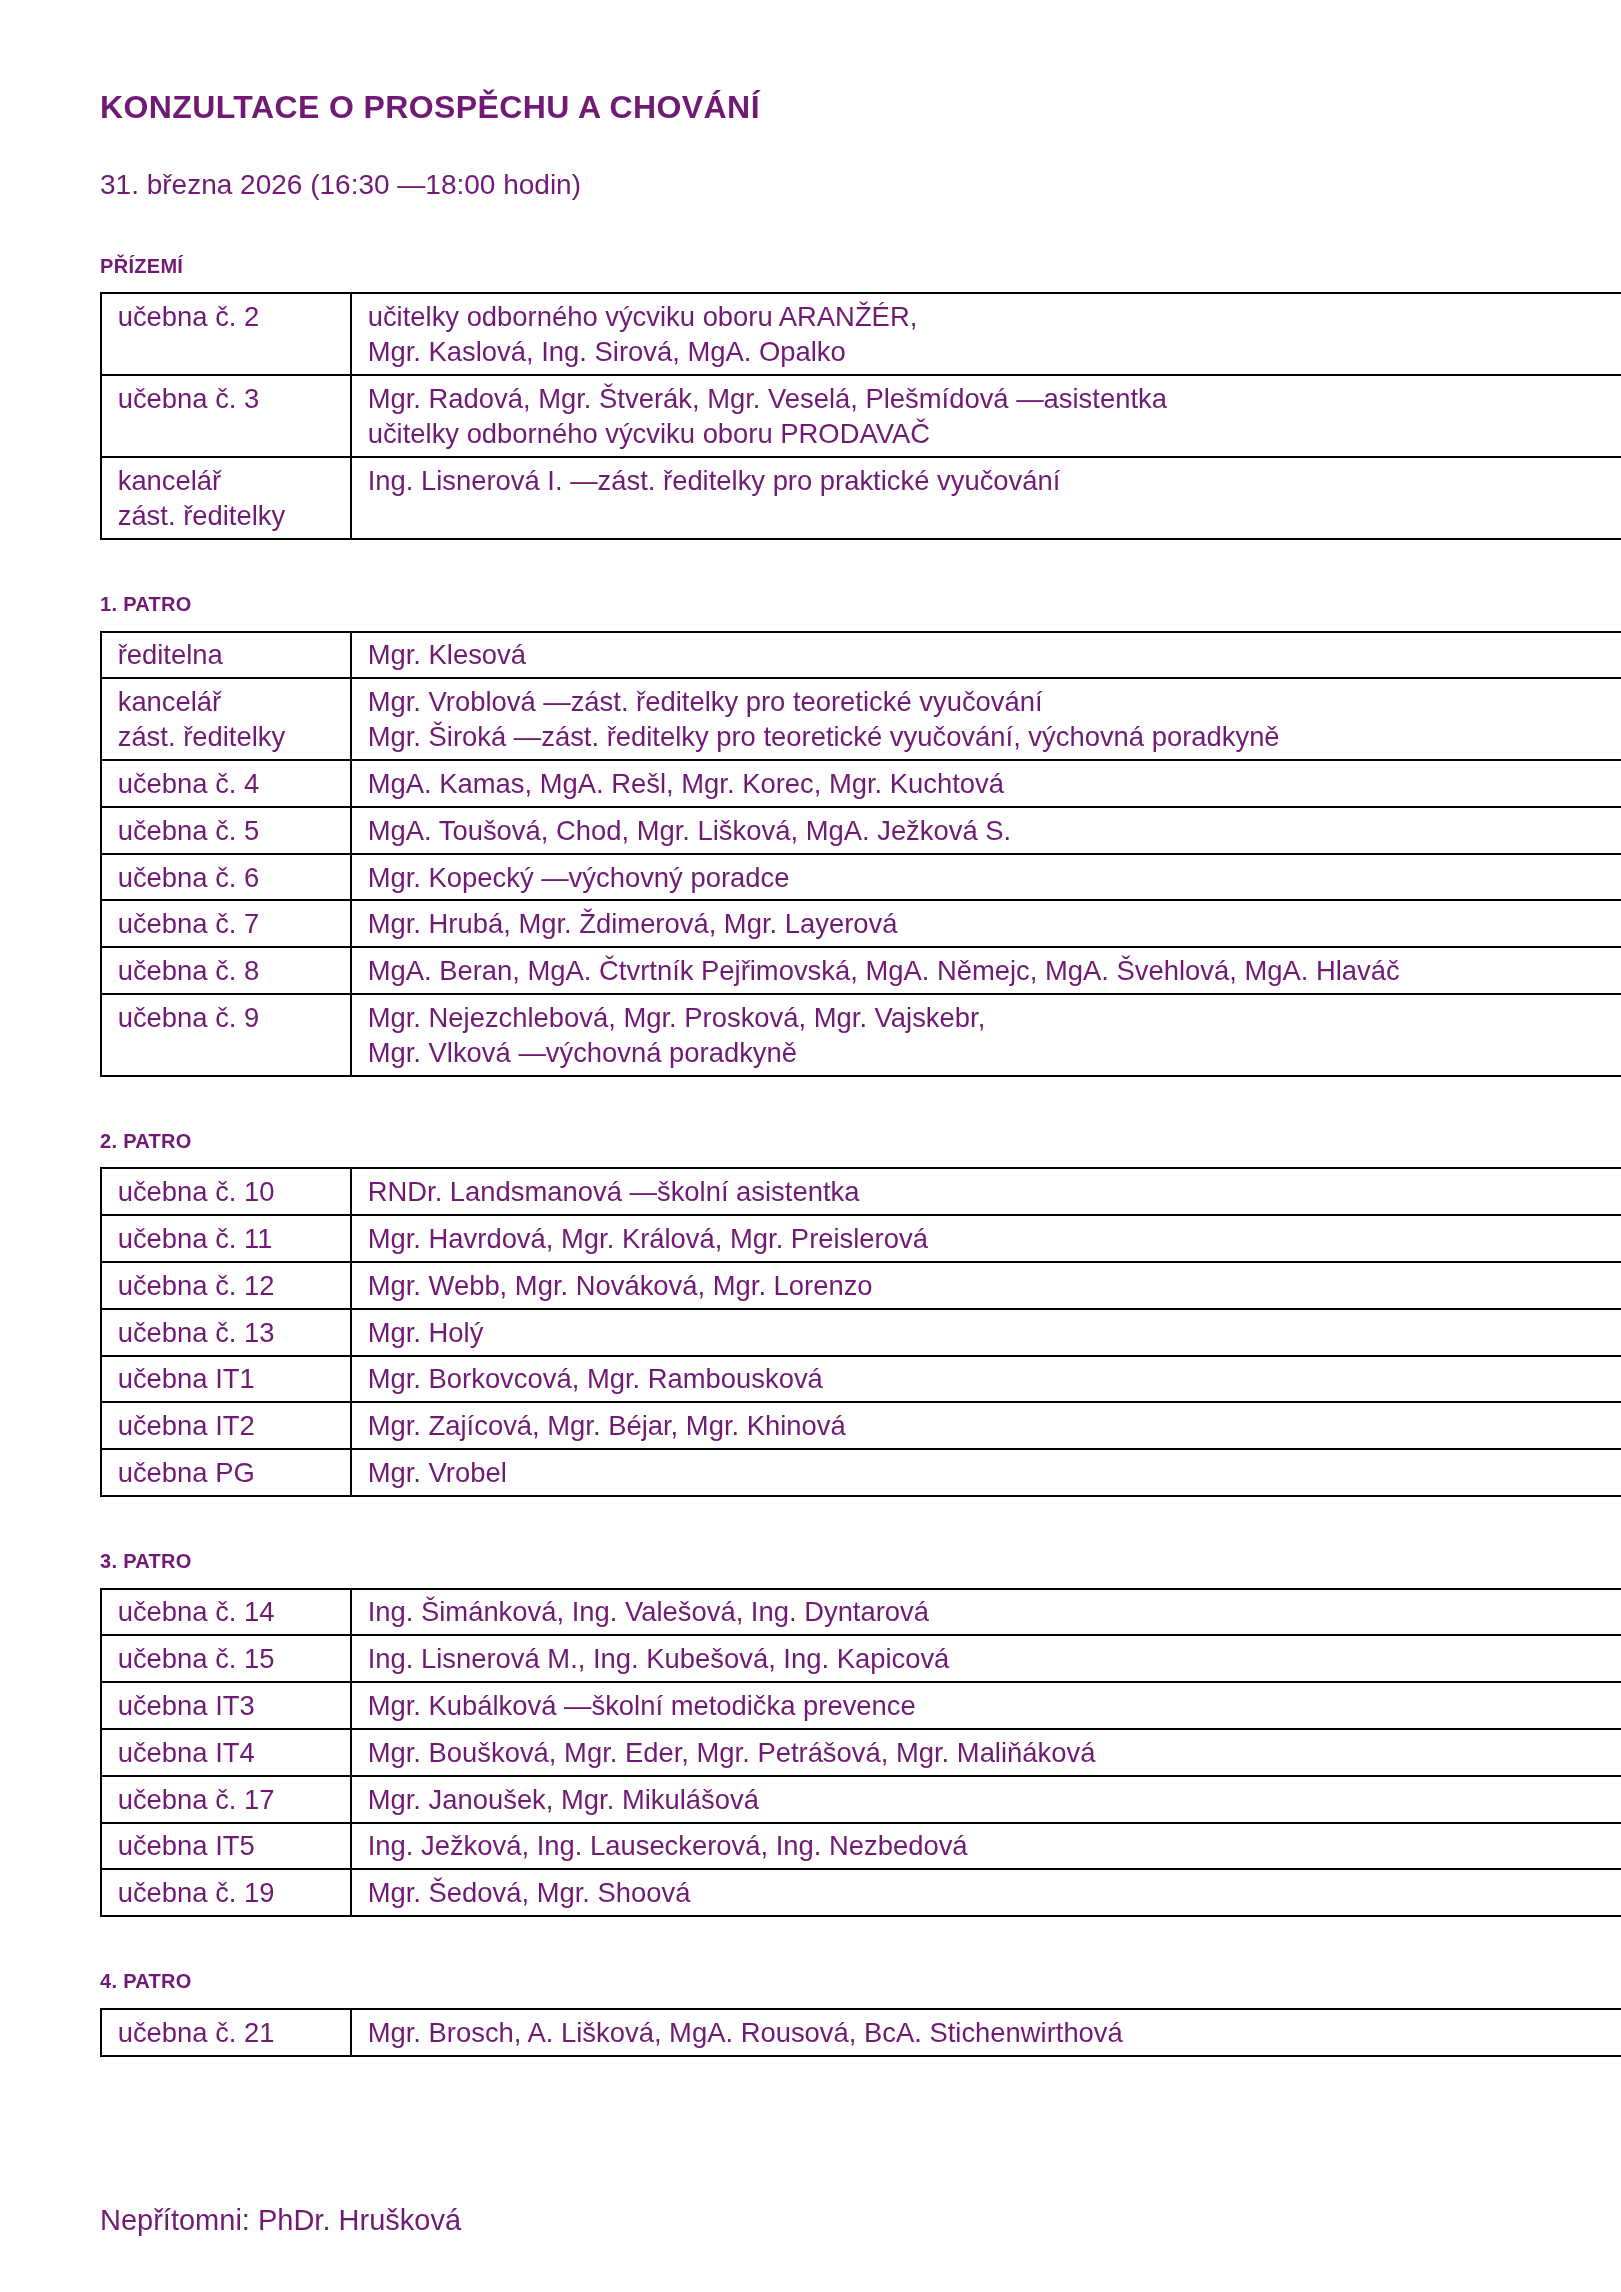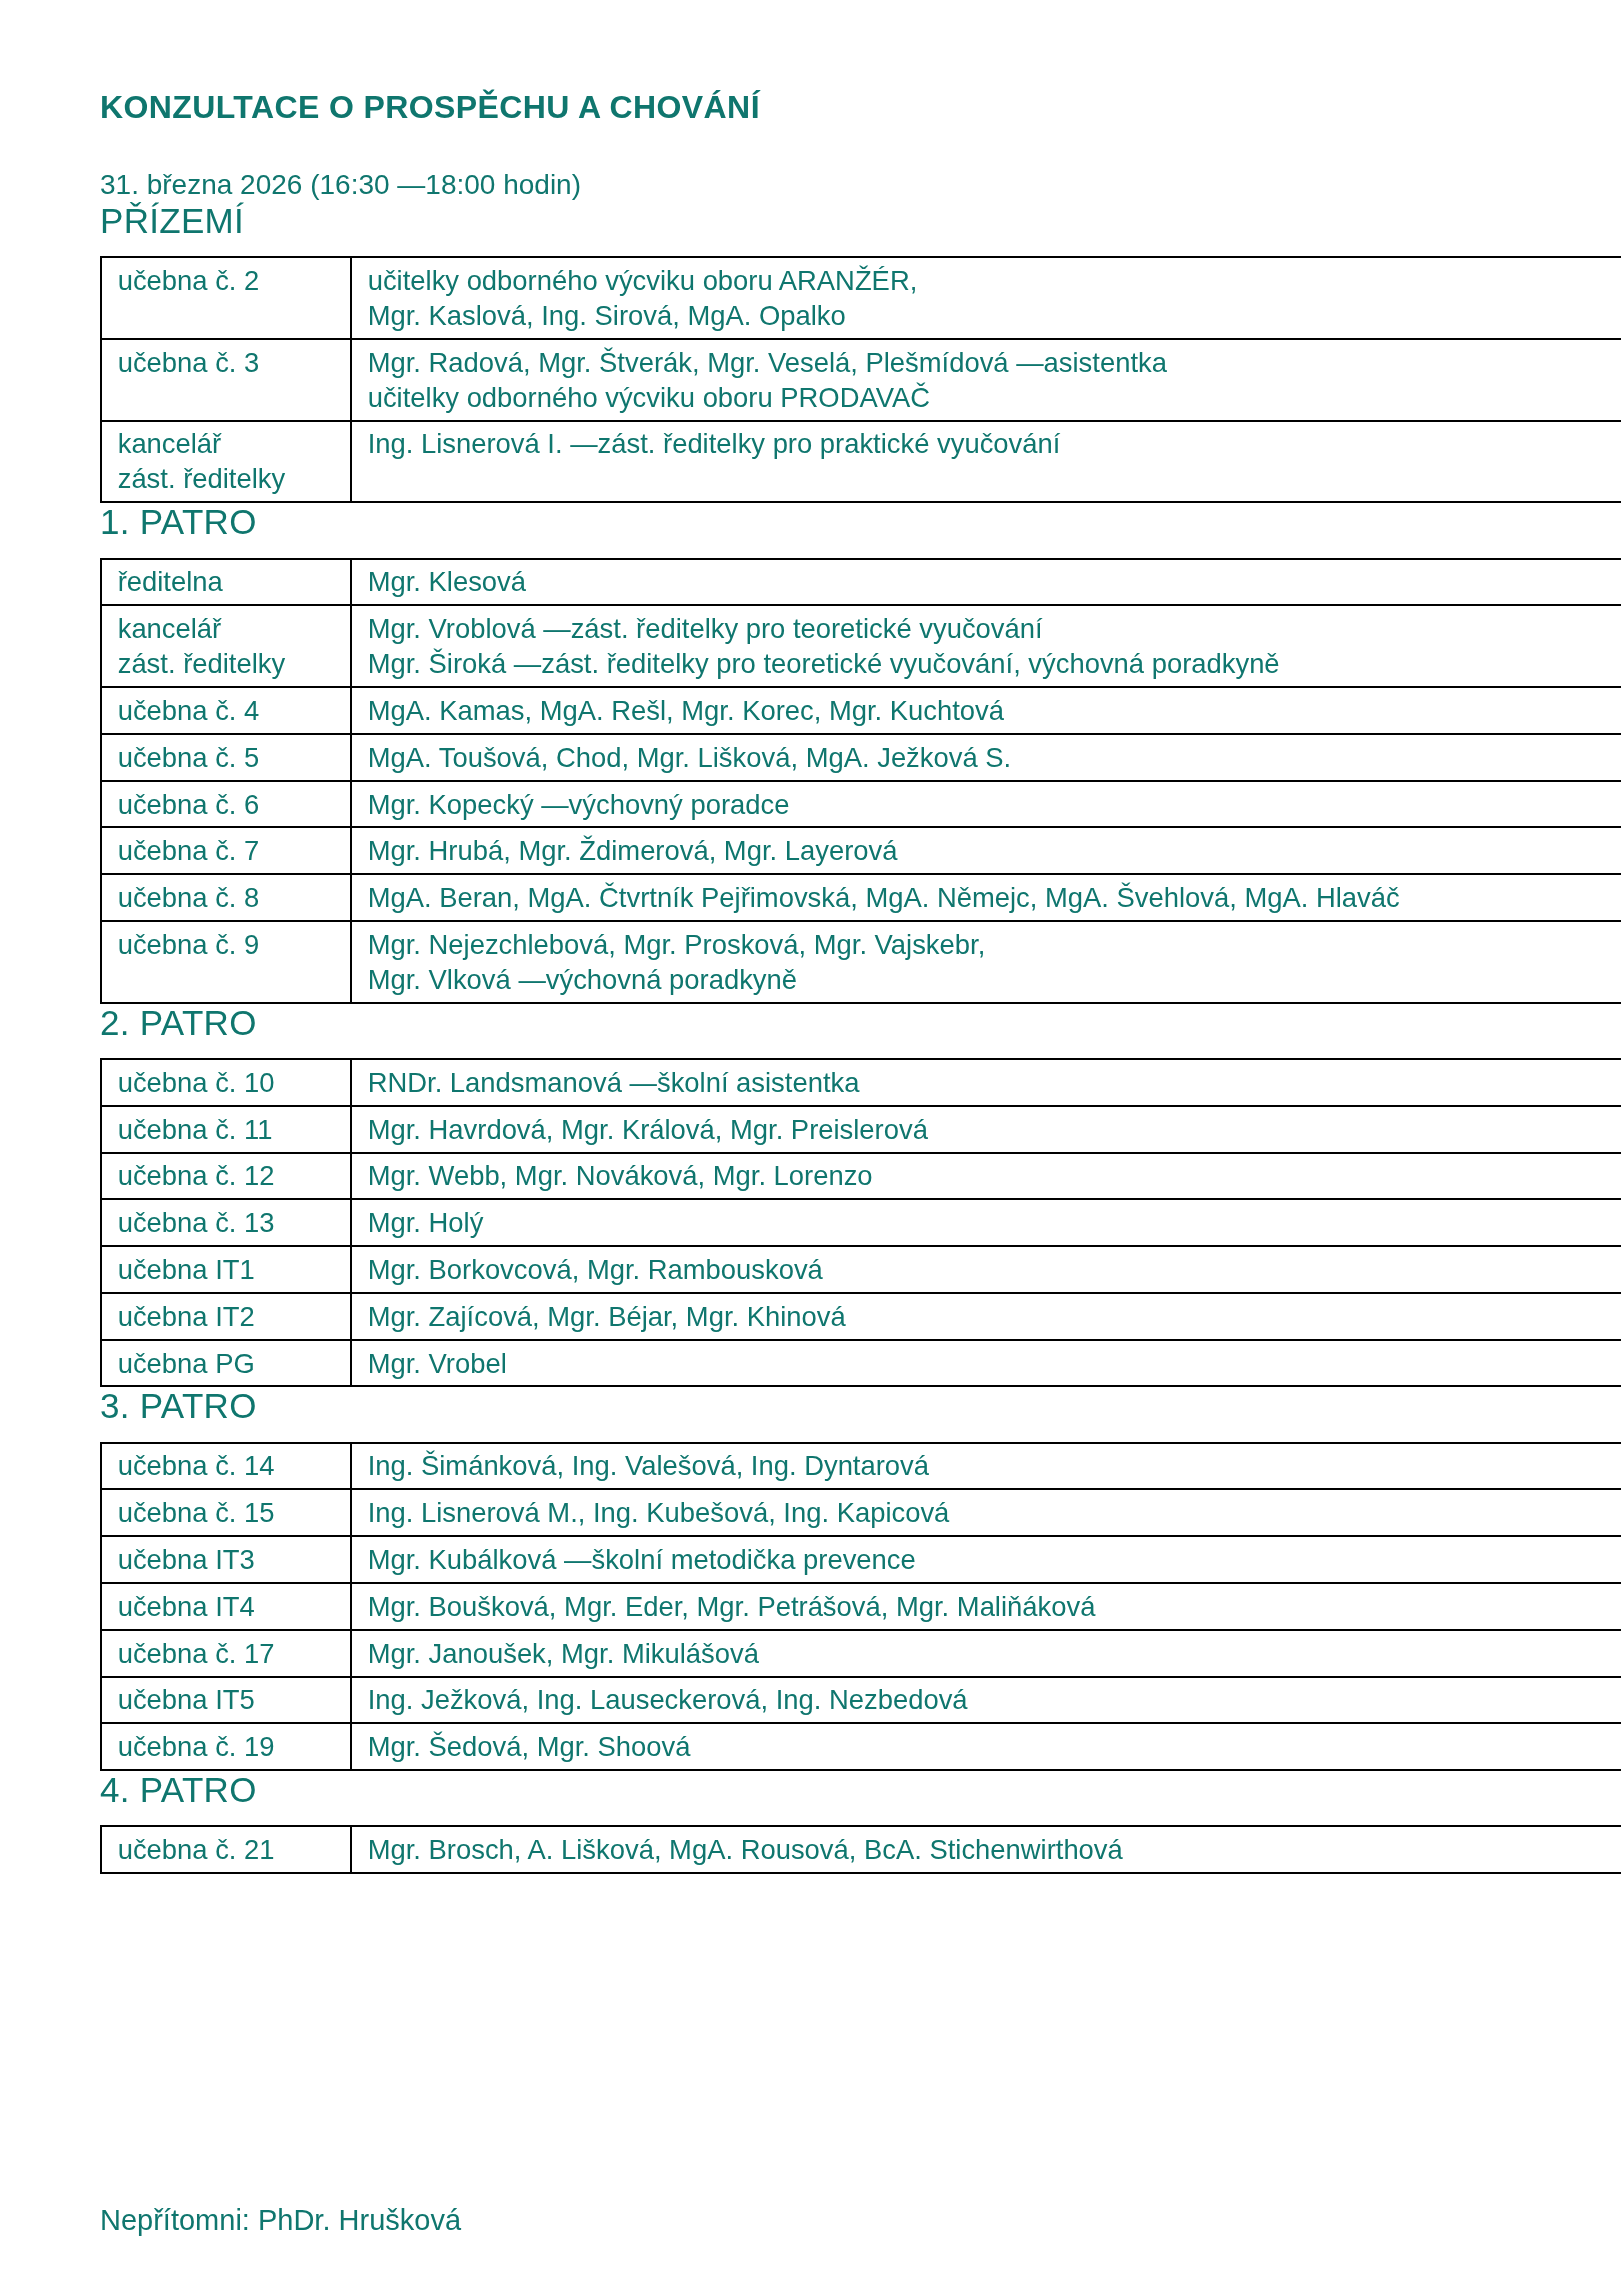--- a/index.html
+++ b/index.html
@@ -7,44 +7,45 @@
     padding: 0;
     background: #ffffff;
   }
   .page {
     position: relative;
     width: 1621px;
     height: 2293px;
     box-sizing: border-box;
     padding: 90px 98px 55px 100px;
     background: #ffffff;
-    color: #0f766e;
+    color: #701a75;
     font-family: "Liberation Sans", "DejaVu Sans", sans-serif;
     display: flex;
     flex-direction: column;
     overflow: hidden;
     border-radius: 17px;
   }
   .doc-title {
     font-size: 32px;
     font-weight: 800;
     letter-spacing: 0.4px;
     line-height: 1.1;
     margin: 0;
   }
   .date-line {
     font-size: 28px;
     line-height: 1.2;
     margin-top: 43px;
   }
   .sec-heading {
-    font-size: 35px;
-    font-weight: 400;
+    font-size: 20px;
+    font-weight: 700;
     letter-spacing: 0.3px;
     line-height: 1.1;
+    margin-top: 53px;
     margin-bottom: 15.7px;
   }
   table.tbl {
     border-collapse: collapse;
     width: 1610px;
     table-layout: fixed;
   }
   table.tbl, table.tbl td {
     border: 2px solid #000000;
   }

